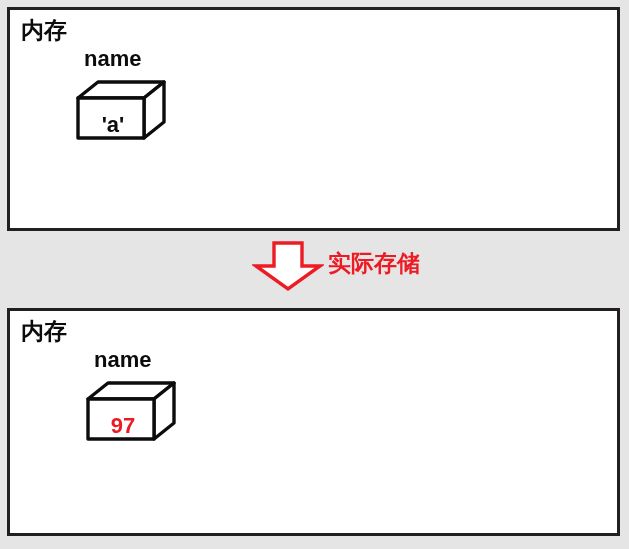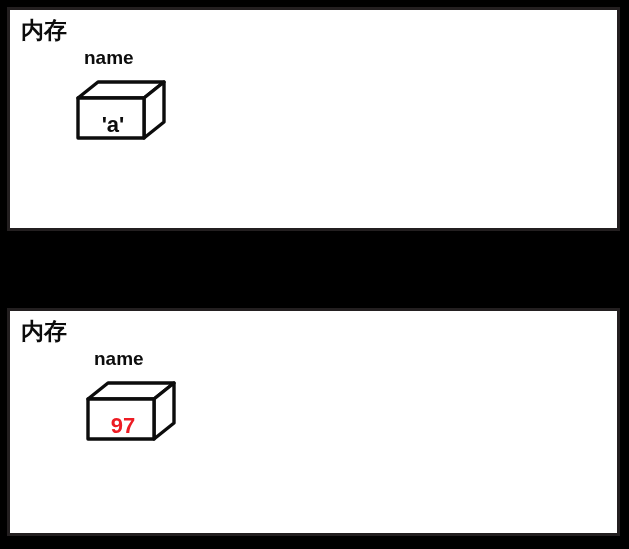--- a/index.html
+++ b/index.html
@@ -7,21 +7,21 @@
     padding: 0;
     background: #ffffff;
   }
   body {
     font-family: "Liberation Sans", "DejaVu Sans", sans-serif;
   }
   #canvas {
     position: relative;
     width: 629px;
     height: 549px;
-    background: #000000;
+    background: #e5e5e5;
     overflow: hidden;
   }
 
   
   .memory-panel {
     position: absolute;
     box-sizing: border-box;
     border: 3px solid #231f20;
     background: #ffffff;
   }
@@ -60,21 +60,21 @@
   }
   #var-bottom {
     left: 72px;
     top: 38px;
   }
 
   .var-label {
     position: absolute;
     left: 12px;
     top: 0px;
-    font-size: 19px;
+    font-size: 22px;
     font-weight: bold;
     color: #0c0c0c;
     line-height: 1;
     white-space: nowrap;
     text-align: right;
   }
 
   
   .cube {
     position: absolute;
@@ -139,20 +139,26 @@
 
         <polygon points="72,22 92,6 92,46 72,62" fill="#ffffff" stroke="#0c0c0c" stroke-width="3.4" stroke-linejoin="round"></polygon>
 
         <rect x="6" y="22" width="66" height="40" fill="#ffffff" stroke="#0c0c0c" stroke-width="3.4" stroke-linejoin="round"></rect>
       </svg>
 
       <div class="cube-value char-val">'a'</div>
     </div>
   </div>
 
+  <div id="transition">
+    <svg id="arrow-down" width="72" height="52" viewBox="0 0 72 52">
+      <polygon points="22,3 50,3 50,26 68,26 36,49 4,26 22,26" fill="#ffffff" stroke="#ed1c24" stroke-width="3.4" stroke-linejoin="miter"></polygon>
+    </svg>
+    <div id="transition-label">实际存储</div>
+  </div>
 
   <div class="memory-panel" id="panel-bottom">
 
     <div class="panel-title">内存</div>
 
     <div class="var-group" id="var-bottom">
 
       <div class="var-label">name</div>
 
       <svg class="cube" width="100" height="68" viewBox="0 0 100 68">

